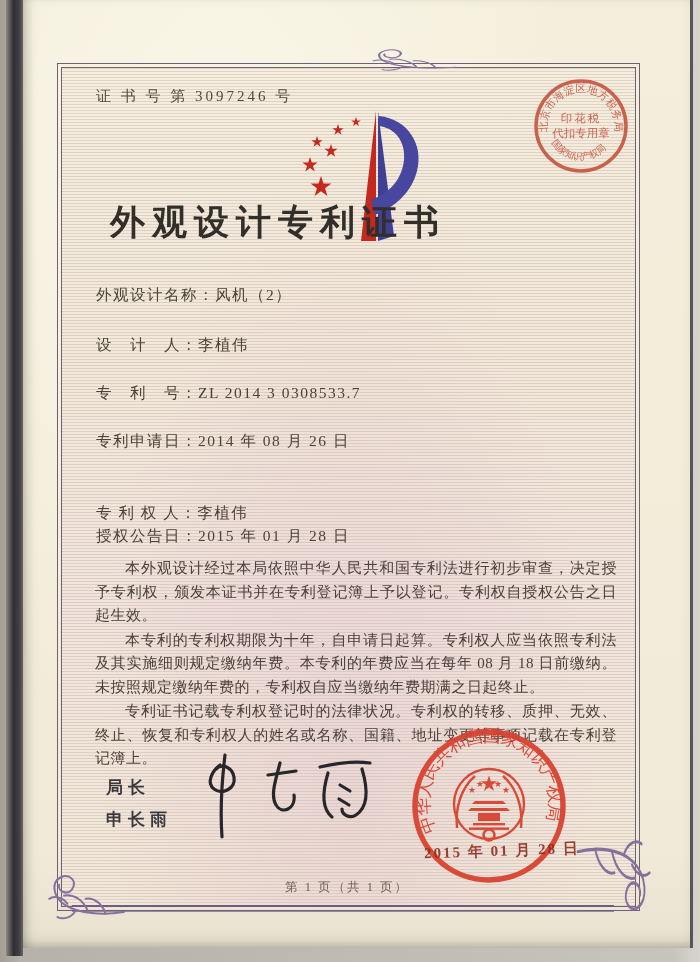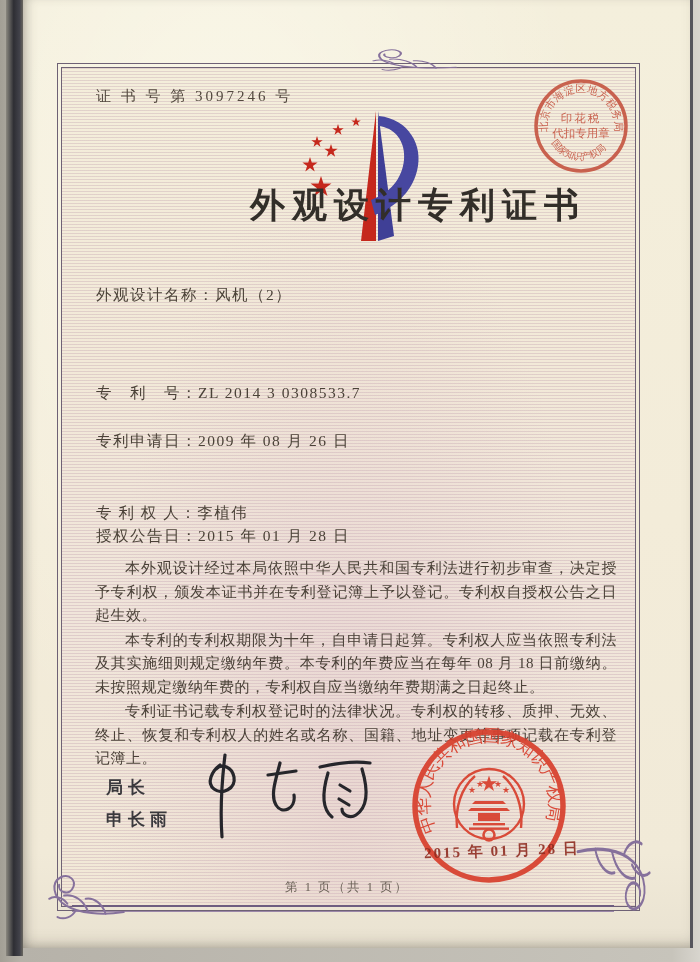--- a/index.html
+++ b/index.html
@@ -17,21 +17,21 @@
   .frame{position:absolute;left:57px;top:63px;width:581px;height:846px;
          border:1px solid #6e6175;}
   .frame-inner{position:absolute;left:3px;top:3px;right:3px;bottom:3px;border:1px solid #6e6175;
          background:
            radial-gradient(ellipse at 50% 88%, rgba(216,180,195,.30), rgba(0,0,0,0) 62%),
            repeating-linear-gradient(180deg, rgba(172,130,156,.26) 0px, rgba(172,130,156,.26) 1px, rgba(0,0,0,0) 1px, rgba(0,0,0,0) 3px),
            linear-gradient(180deg,#f4eedb 0%,#f2e9d8 35%,#f0e5da 65%,#f2e9d7 100%);}
   .bottom-rule{position:absolute;left:72px;top:905px;width:542px;height:4px;
          border-top:2px solid #6e5d80;border-bottom:1px solid #9b87a8;}
   .cert-no{position:absolute;left:96px;top:87px;font-size:15px;letter-spacing:3px;color:#53493f;}
-  .title{position:absolute;left:110px;top:182px;width:476px;text-align:right;
+  .title{position:absolute;left:110px;top:199px;width:476px;text-align:left;
          font-size:35px;font-weight:700;letter-spacing:7px;color:#322e29;}
   .logo{position:absolute;left:290px;top:103px;}
   .field{position:absolute;left:96px;font-size:15.5px;color:#4b4238;letter-spacing:1.5px;white-space:nowrap;}
   .f0{top:285px}.f1{top:335px}.f2{top:383px}.f3{top:431px}.f4{top:503px}.f5{top:526px}
   .body-text{position:absolute;left:94px;top:556px;width:524px;font-size:15px;line-height:23.5px;
          color:#4a4138;text-align:justify;letter-spacing:.5px;}
   .body-text p{margin:1px;text-indent:2em;}
   .signer{position:absolute;left:106px;top:772px;font-family:"Liberation Sans","DejaVu Sans",sans-serif;
          font-weight:700;font-size:17px;color:#3a393d;letter-spacing:5px;line-height:32px;}
   .signature{position:absolute;left:192px;top:745px;}
@@ -97,22 +97,23 @@
       <use href="#star" transform="translate(27,39) scale(6)"></use>
       <use href="#star" transform="translate(41,48) scale(7)"></use>
       <use href="#star" transform="translate(20,62) scale(8)"></use>
       <use href="#star" transform="translate(31,84) scale(11)"></use>
     </g>
   </svg>
 
   <div class="title">外观设计专利证书</div>
 
   <div class="field f0"><span>外观设计名称：</span><span>风机（2）</span></div>
+  <div class="field f1"><span>设　计　人：</span><span>李植伟</span></div>
   <div class="field f2"><span>专　利　号：</span><span>ZL 2014 3 0308533.7</span></div>
-  <div class="field f3"><span>专利申请日：</span><span>2009 年 08 月 26 日</span></div>
+  <div class="field f3"><span>专利申请日：</span><span>2014 年 08 月 26 日</span></div>
   <div class="field f4"><span>专 利 权 人：</span><span>李植伟</span></div>
   <div class="field f5"><span>授权公告日：</span><span>2015 年 01 月 28 日</span></div>
 
   <div class="body-text">
     <p>本外观设计经过本局依照中华人民共和国专利法进行初步审查，决定授予专利权，颁发本证书并在专利登记簿上予以登记。专利权自授权公告之日起生效。</p>
     <p>本专利的专利权期限为十年，自申请日起算。专利权人应当依照专利法及其实施细则规定缴纳年费。本专利的年费应当在每年 08 月 18 日前缴纳。未按照规定缴纳年费的，专利权自应当缴纳年费期满之日起终止。</p>
     <p>专利证书记载专利权登记时的法律状况。专利权的转移、质押、无效、终止、恢复和专利权人的姓名或名称、国籍、地址变更等事项记载在专利登记簿上。</p>
   </div>
 
   <div class="signer">

